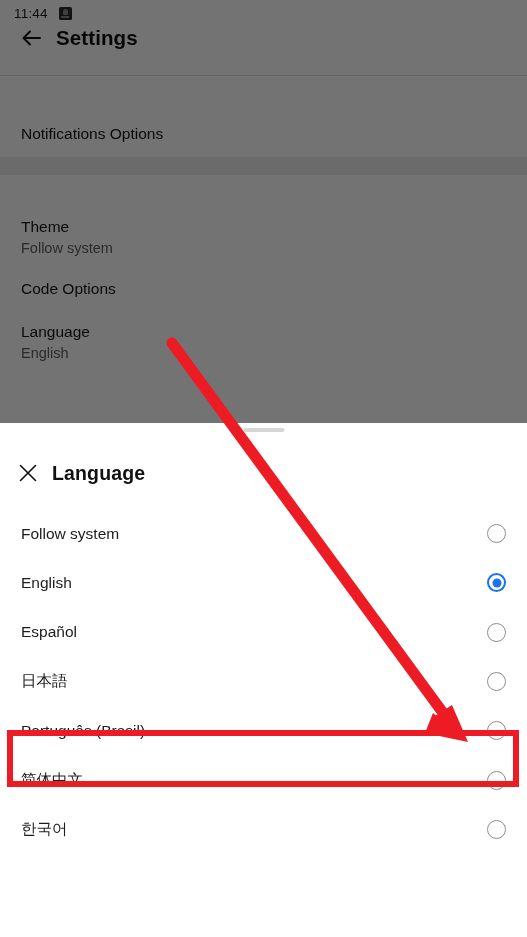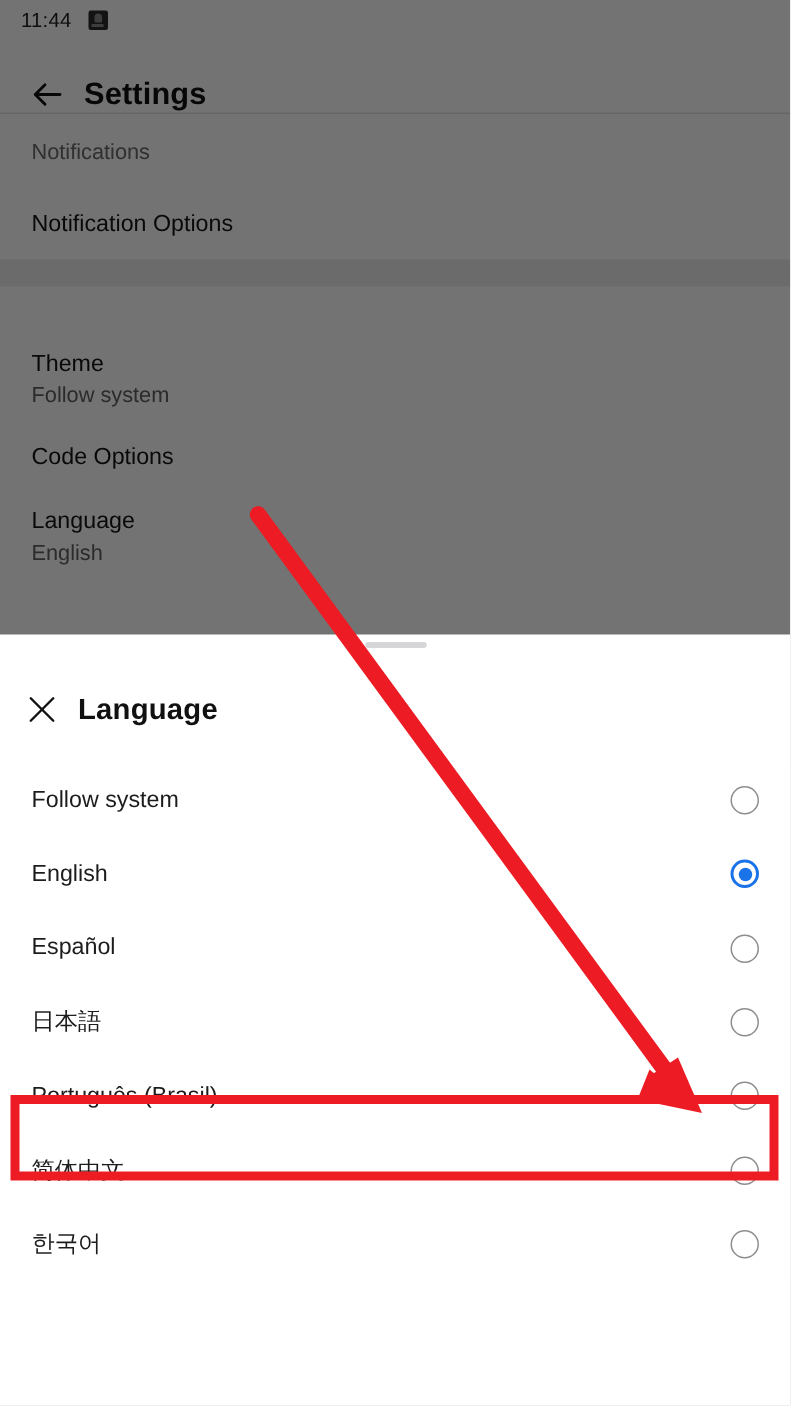--- a/index.html
+++ b/index.html
@@ -64,21 +64,21 @@
     width: 8px; height: 1.5px;
     background: #8a8a8a;
   }
 
   .appbar {
     position: absolute;
     left: 0; top: 26px;
     width: 527px;
     height: 49px;
     display: flex;
-    align-items: flex-end;
+    align-items: flex-start;
     box-sizing: border-box;
   }
   .back-arrow {
     width: 24px; height: 24px;
     margin-left: 20px;
     display: block;
   }
   .appbar-title {
     margin-left: 12px;
     font-size: 20.5px;
@@ -250,24 +250,23 @@
           <polyline points="10,5.5 3.5,12 10,18.5"></polyline>
         </svg>
       </span>
       <span class="appbar-title">Settings</span>
     </div>
     <div class="appbar-divider"></div>
 
     <div class="settings-body">
 
       <div style="height:18px"></div>
-      <div class="section-header">Notifications</div>
       <div style="height:31px"></div>
       <div class="setting-row">
-        <div class="setting-title">Notification Options</div>
+        <div class="setting-title">Notifications Options</div>
       </div>
       <div style="height:14px"></div>
       <div class="section-gap" style="height:18px"></div>
 
       <div style="height:15px"></div>
       <div style="height:28px"></div>
       <div class="setting-row">
         <div class="setting-title">Theme</div>
         <div class="setting-sub">Follow system</div>
       </div>

